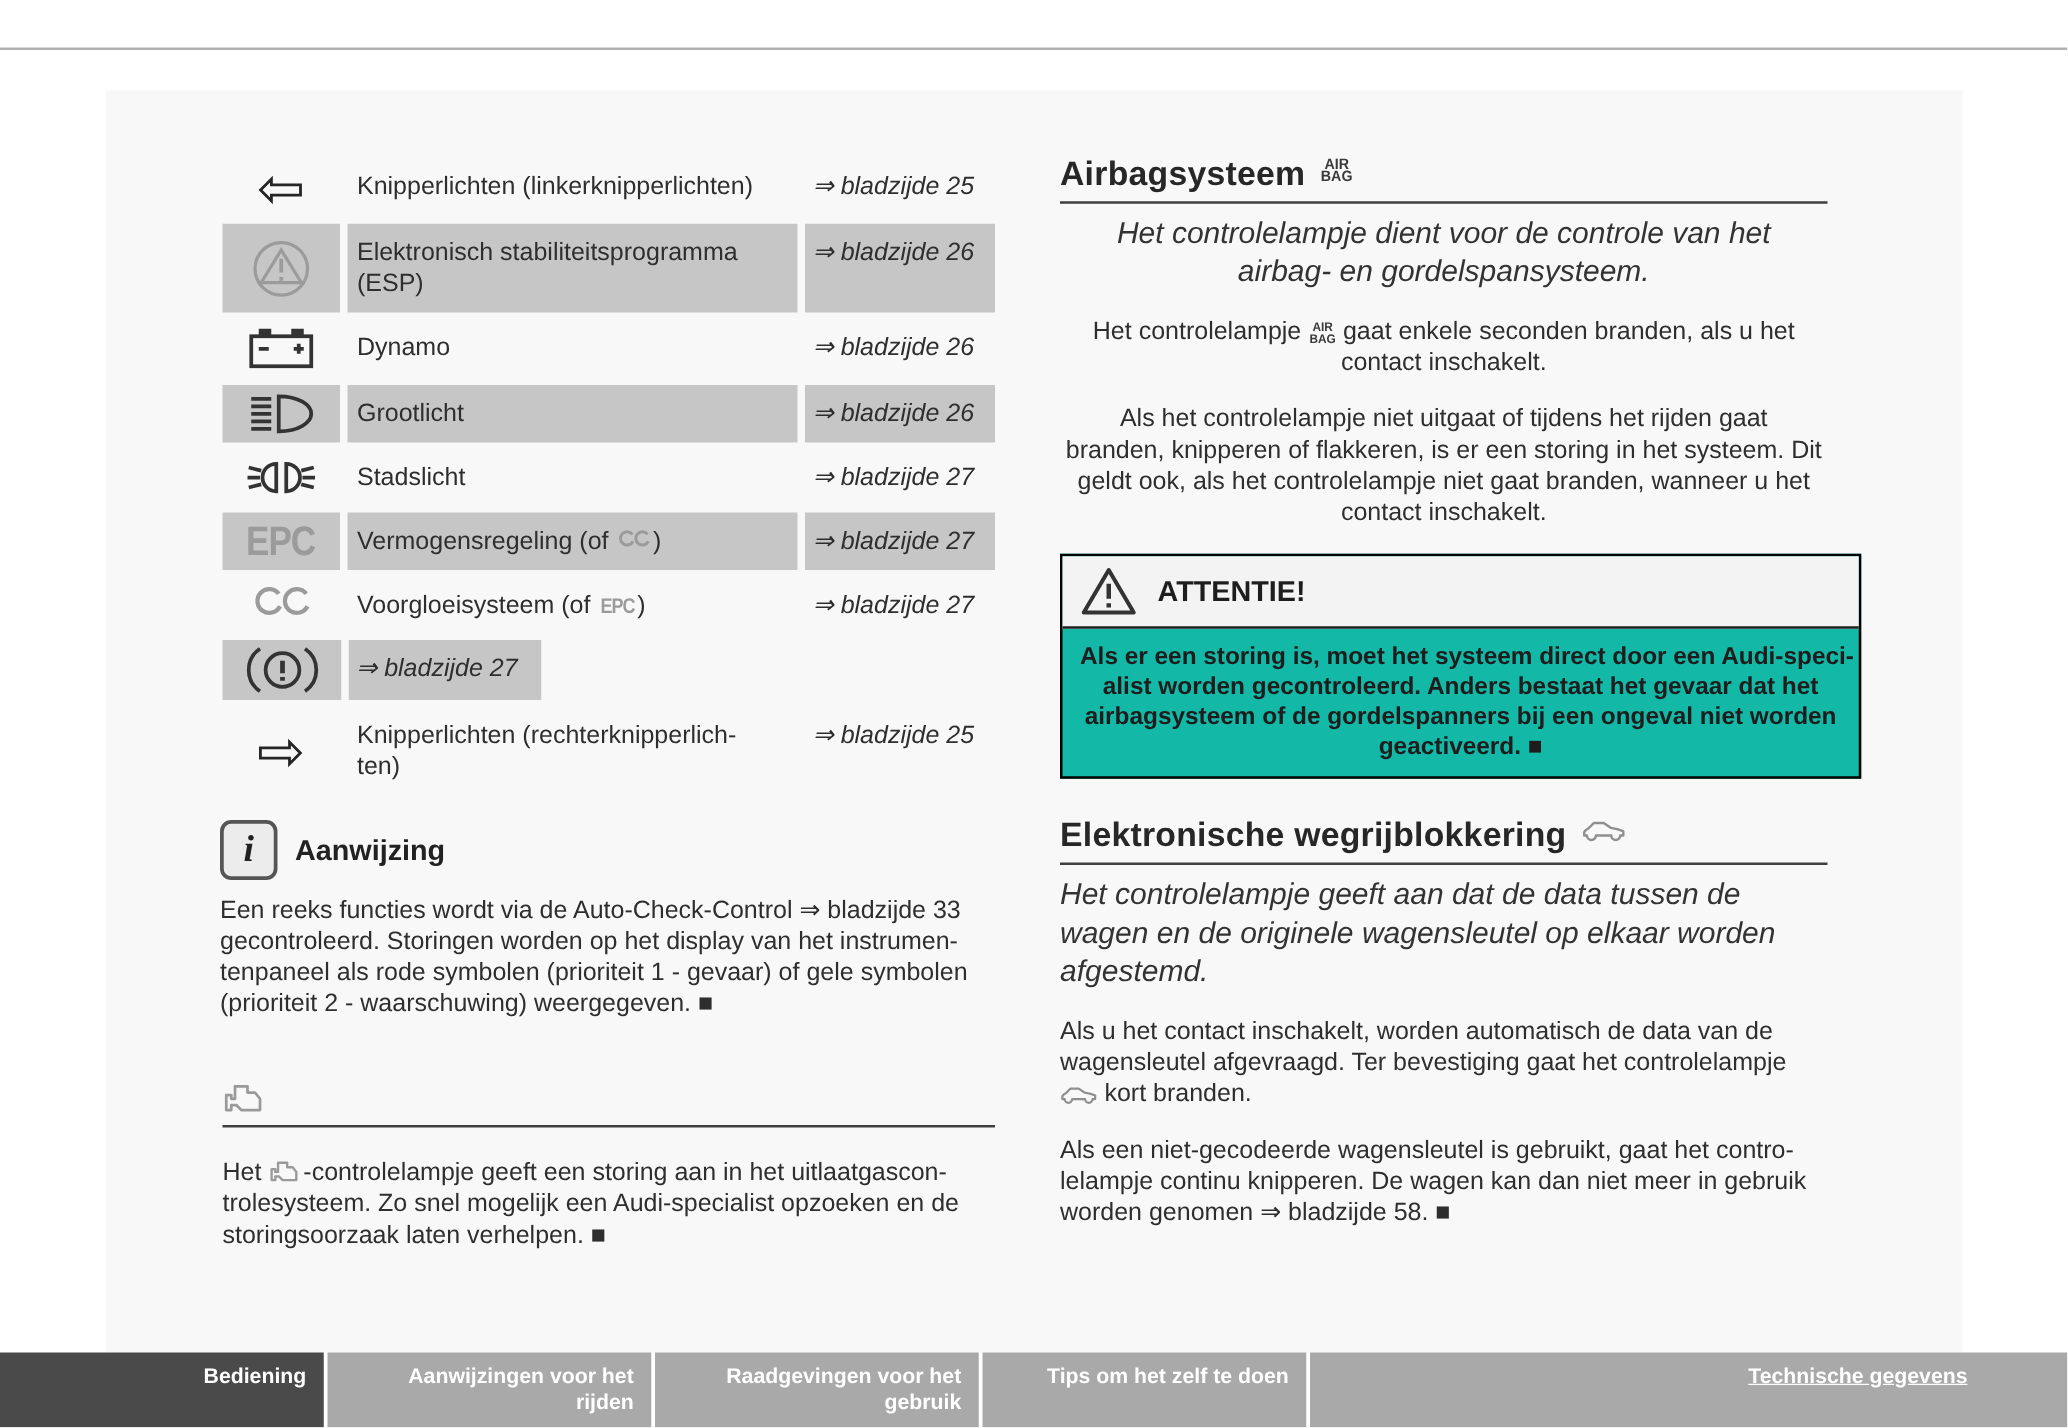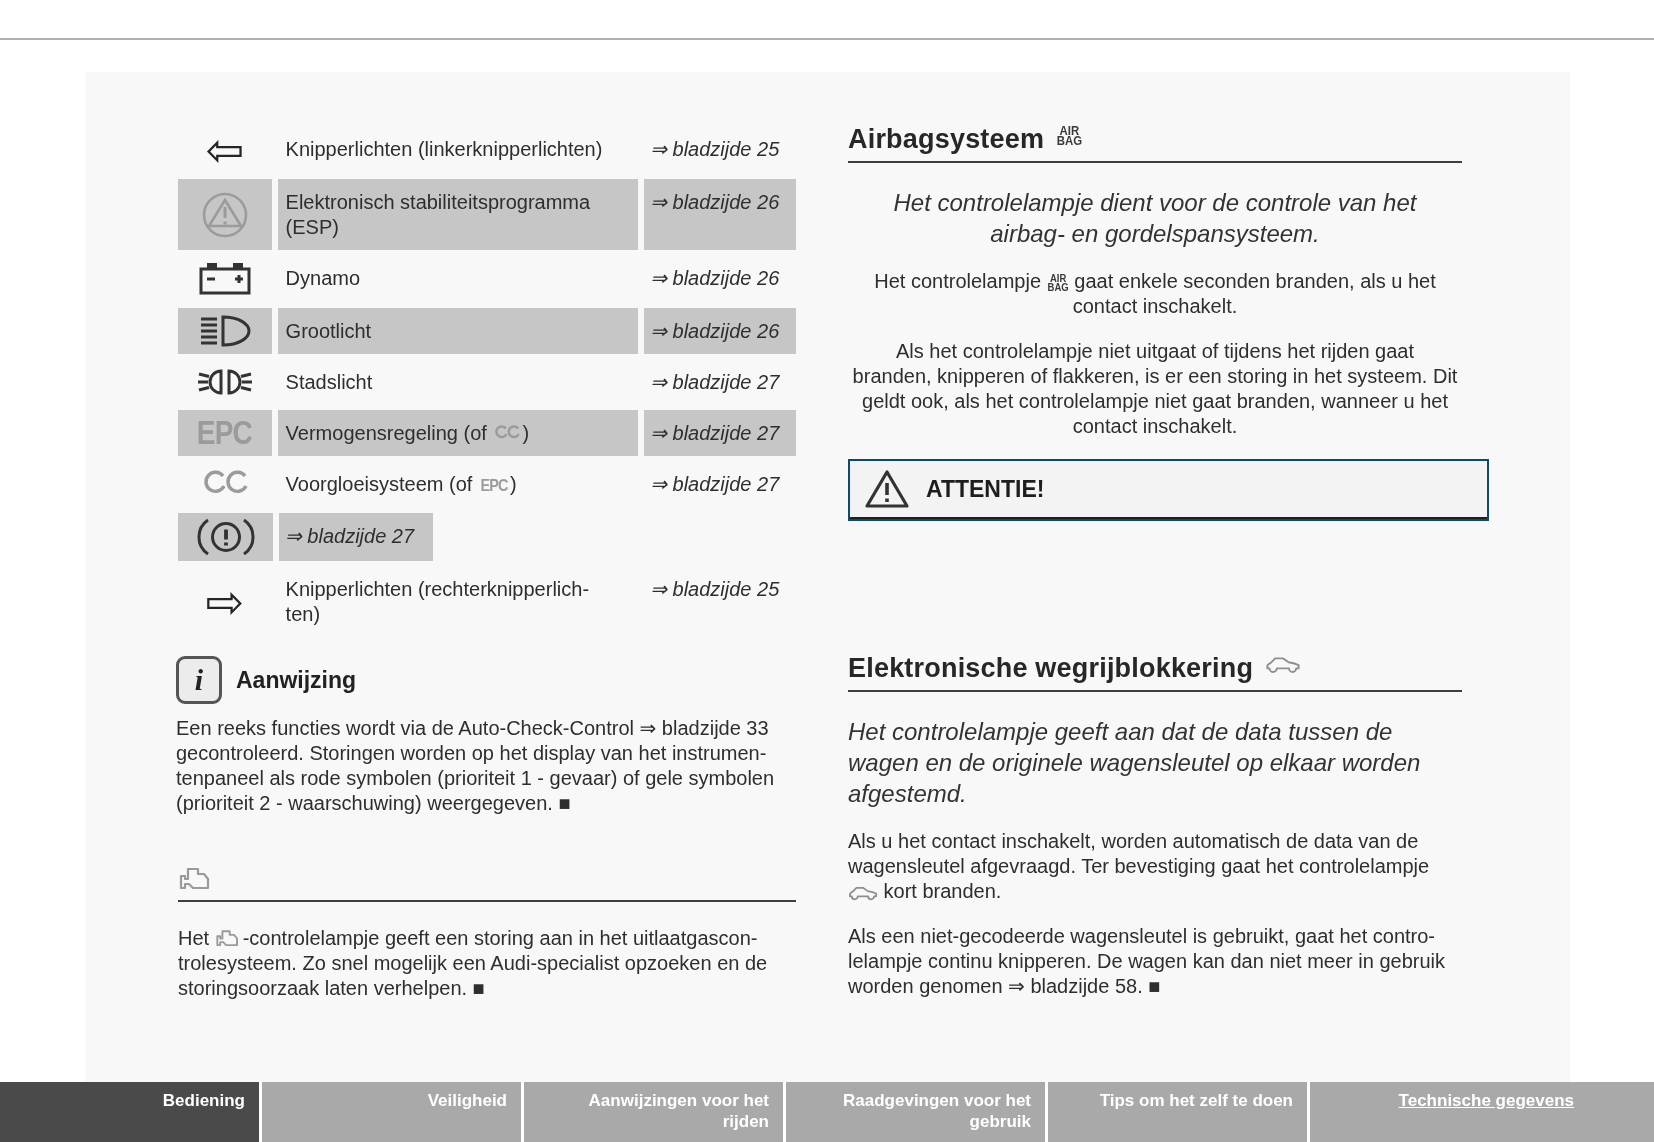--- a/index.html
+++ b/index.html
@@ -20,41 +20,41 @@
   .epc-inline{font-size:17px;font-weight:bold;color:#9b9b9b;letter-spacing:-1px;display:inline-block;transform:scaleX(.85);}
 
   
   .h2row{display:flex;align-items:flex-start;gap:12px;border-bottom:2px solid #3f3f3f;padding-bottom:8px;}
   .h2row h2{margin:0;font-size:27px;line-height:27px;font-weight:bold;color:#272727;letter-spacing:.2px;}
   .airbag-badge{display:inline-block;font-weight:bold;color:#3a3a3a;font-size:12px;line-height:10px;
                 white-space:pre-line;transform:scaleX(.95);}
   .airbag-badge.inline{font-size:10px;line-height:9px;vertical-align:-3px;}
 
   
-  .lead{font-style:italic;font-size:24px;line-height:31px;margin:24px 0 0 0;white-space:pre;color:#333;}
+  .lead{font-style:italic;font-size:24px;line-height:31px;margin:8px 0 0 0;white-space:pre;color:#333;}
   .body-p{font-size:20px;line-height:25px;margin:20px 0 0 0;white-space:pre;color:#2e2e2e;}
 
   
   #note-block{position:absolute;left:176px;top:656px;width:640px;}
   .note-head{display:flex;align-items:center;gap:14px;}
   .info-icon{width:40px;height:42px;border:3px solid #555;border-radius:9px;background:#ececec;
              display:flex;align-items:center;justify-content:center;}
   .info-icon i{font-family:"Liberation Serif",serif;font-weight:bold;font-style:italic;font-size:30px;color:#222;}
   .note-title{font-size:23px;font-weight:bold;color:#222;}
   #note-block .body-p{margin-top:12px;}
 
   
   #exhaust-section{position:absolute;left:178px;top:866px;width:618px;}
   #exhaust-section .body-p{margin-top:24px;}
 
   
   #airbag-section{position:absolute;left:848px;top:126px;width:614px;text-align:center;}
   #immobilizer-section{position:absolute;left:848px;top:655px;width:614px;}
 
-  .attention{border:2px solid #0c4a6e;background:#14b8a6;margin-top:20px;width:641px;box-sizing:border-box;}
+  .attention{border:2px solid #000000;background:#14b8a6;margin-top:20px;width:641px;box-sizing:border-box;}
   .attention-head{display:flex;align-items:center;gap:16px;background:#f3f3f3;
                   border-bottom:2px solid #1f1f1f;padding:8px 14px;}
   .attention-title{font-size:23px;font-weight:bold;color:#1d1d1d;}
   .attention-body{font-size:19.5px;line-height:24px;font-weight:bold;padding:10px 14px 12px 14px;
                   white-space:pre;color:#1d1d1d;}
 
   
   #footer-nav{position:absolute;left:0;top:1082px;width:1654px;height:60px;display:flex;column-gap:3px;}
   .foot-tab{background:#a9a9a9;height:60px;box-sizing:border-box;padding:8px 14px 0 6px;
             text-align:right;color:#fff;font-weight:bold;font-size:17px;line-height:21px;white-space:pre-line;
@@ -223,20 +223,24 @@
 
     <div class="attention">
       <div class="attention-head">
         <svg width="46" height="40" viewBox="0 0 46 40" fill="none" stroke="#333" stroke-width="3.2" stroke-linejoin="round">
           <path d="M23 3 L43 37 H3 Z"></path>
           <line x1="23" y1="14" x2="23" y2="26" stroke-width="3.6"></line>
           <line x1="23" y1="29.5" x2="23" y2="33" stroke-width="3.6"></line>
         </svg>
         <span class="attention-title">ATTENTIE!</span>
       </div>
+      <div class="attention-body">Als er een storing is, moet het systeem direct door een Audi-speci-
+alist worden gecontroleerd. Anders bestaat het gevaar dat het
+airbagsysteem of de gordelspanners bij een ongeval niet worden
+geactiveerd. ■</div>
     </div>
   </section>
 
   <section id="immobilizer-section">
     <div class="h2row">
       <h2>Elektronische wegrijblokkering</h2>
       <svg class="inline-svg" width="36" height="19" viewBox="0 0 32 17" fill="none" stroke="#8f8f8f" stroke-width="1.7" stroke-linejoin="round">
         <path d="M2 12 h2 a3.2 3.2 0 0 0 6.4 0 h11 a3.2 3.2 0 0 0 6.4 0 H30 v-3 c-3 -1.5 -6 -2 -9 -2.5 L16 3 H9 L5 7 C3 8 2 9 2 10 Z"></path>
       </svg>
     </div>
@@ -248,21 +252,20 @@
 </span><svg class="inline-svg" width="30" height="16" viewBox="0 0 32 17" fill="none" stroke="#8f8f8f" stroke-width="1.9" stroke-linejoin="round">
           <path d="M2 12 h2 a3.2 3.2 0 0 0 6.4 0 h11 a3.2 3.2 0 0 0 6.4 0 H30 v-3 c-3 -1.5 -6 -2 -9 -2.5 L16 3 H9 L5 7 C3 8 2 9 2 10 Z"></path>
         </svg><span> kort branden.</span></p>
     <p class="body-p">Als een niet-gecodeerde wagensleutel is gebruikt, gaat het contro-
 lelampje continu knipperen. De wagen kan dan niet meer in gebruik
 worden genomen ⇒ bladzijde 58. ■</p>
   </section>
 
   <div id="footer-nav">
       <div class="foot-tab active">Bediening</div>
-      <div class="foot-tab">Veiligheid</div>
       <div class="foot-tab">Aanwijzingen voor het
 rijden</div>
       <div class="foot-tab">Raadgevingen voor het
 gebruik</div>
       <div class="foot-tab">Tips om het zelf te doen</div>
       <div class="foot-tab last">Technische gegevens</div>
     </div>
 </div>
 
 </body></html>

